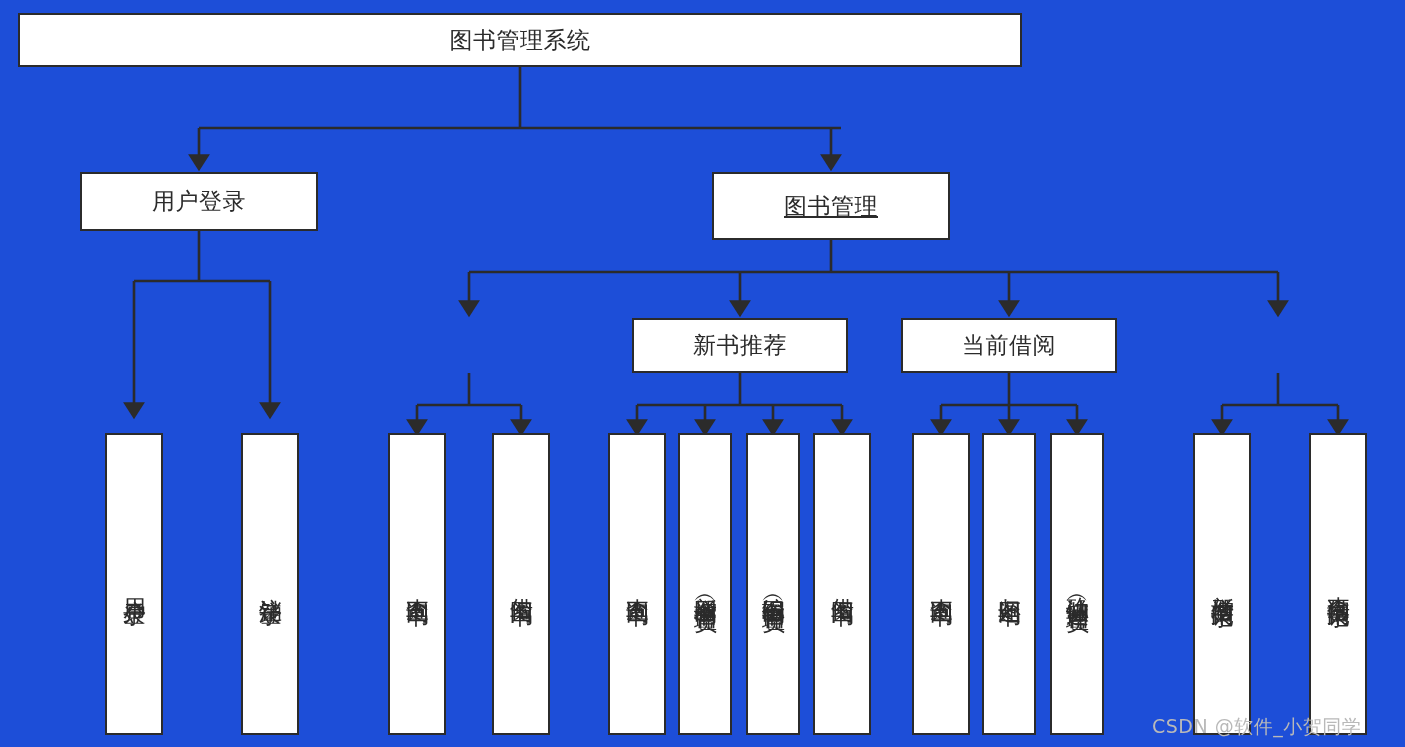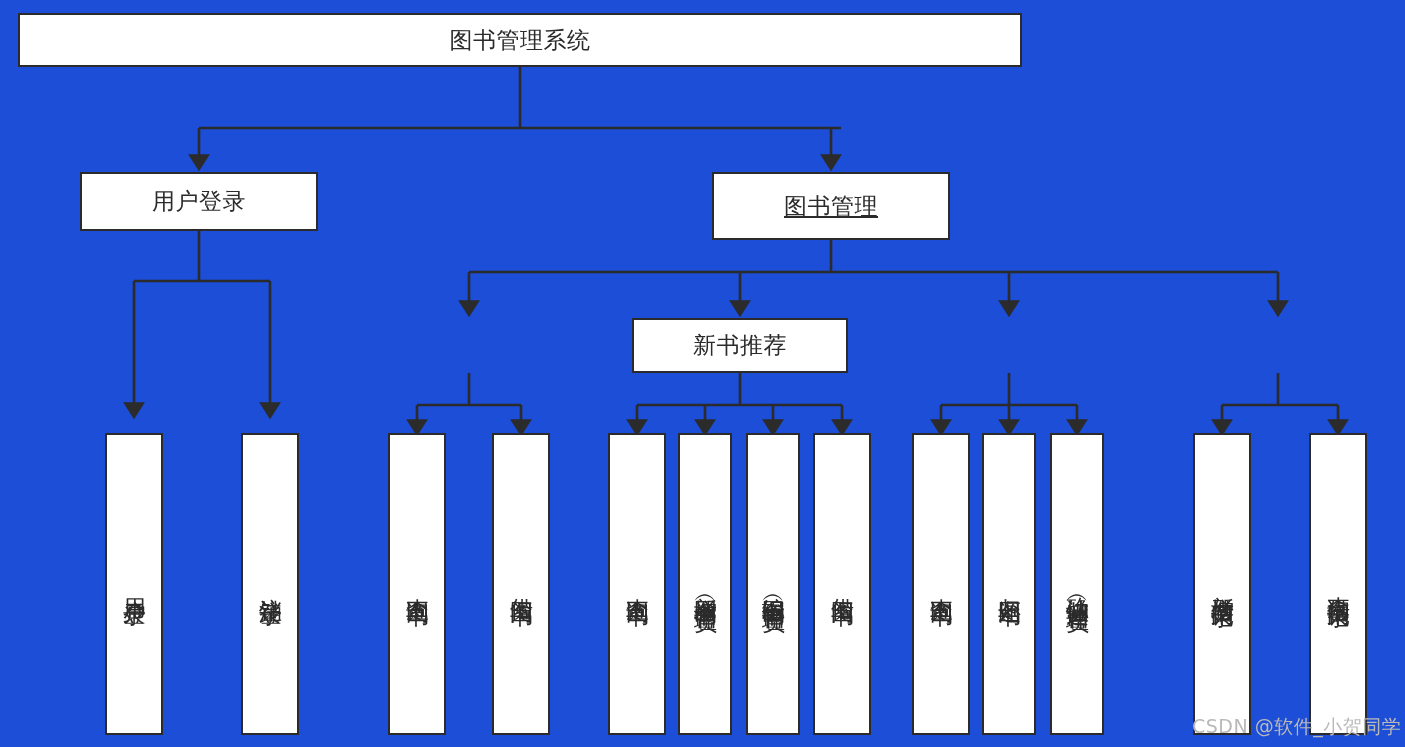--- a/index.html
+++ b/index.html
@@ -153,20 +153,23 @@
 
   <div class="node horizontal" style="left:712px; top:172px; width:238px; height:68px;text-decoration:underline;">
     <span class="node-label">图书管理</span>
   </div>
 
 
   <div class="node horizontal" style="left:632px; top:318px; width:216px; height:55px;">
     <span class="node-label">新书推荐</span>
   </div>
 
+  <div class="node horizontal" style="left:901px; top:318px; width:216px; height:55px;">
+    <span class="node-label">当前借阅</span>
+  </div>
 
 
   <div class="node vertical" style="left:105px; top:433px; width:58px; height:302px;">
     <span class="node-label">用户登录</span>
   </div>
 
   <div class="node vertical" style="left:241px; top:433px; width:58px; height:302px;">
     <span class="node-label">注销登录</span>
   </div>
 
@@ -207,15 +210,15 @@
   </div>
 
   <div class="node vertical" style="left:1193px; top:433px; width:58px; height:302px;">
     <span class="node-label">新增借阅记录</span>
   </div>
 
   <div class="node vertical" style="left:1309px; top:433px; width:58px; height:302px;">
     <span class="node-label">查询借阅记录</span>
   </div>
 
-  <div class="watermark" style="left:1192px; top:714px;">CSDN @软件_小贺同学</div>
+  <div class="watermark" style="left:1152px; top:714px;">CSDN @软件_小贺同学</div>
 
 </div>
 
 </body></html>

